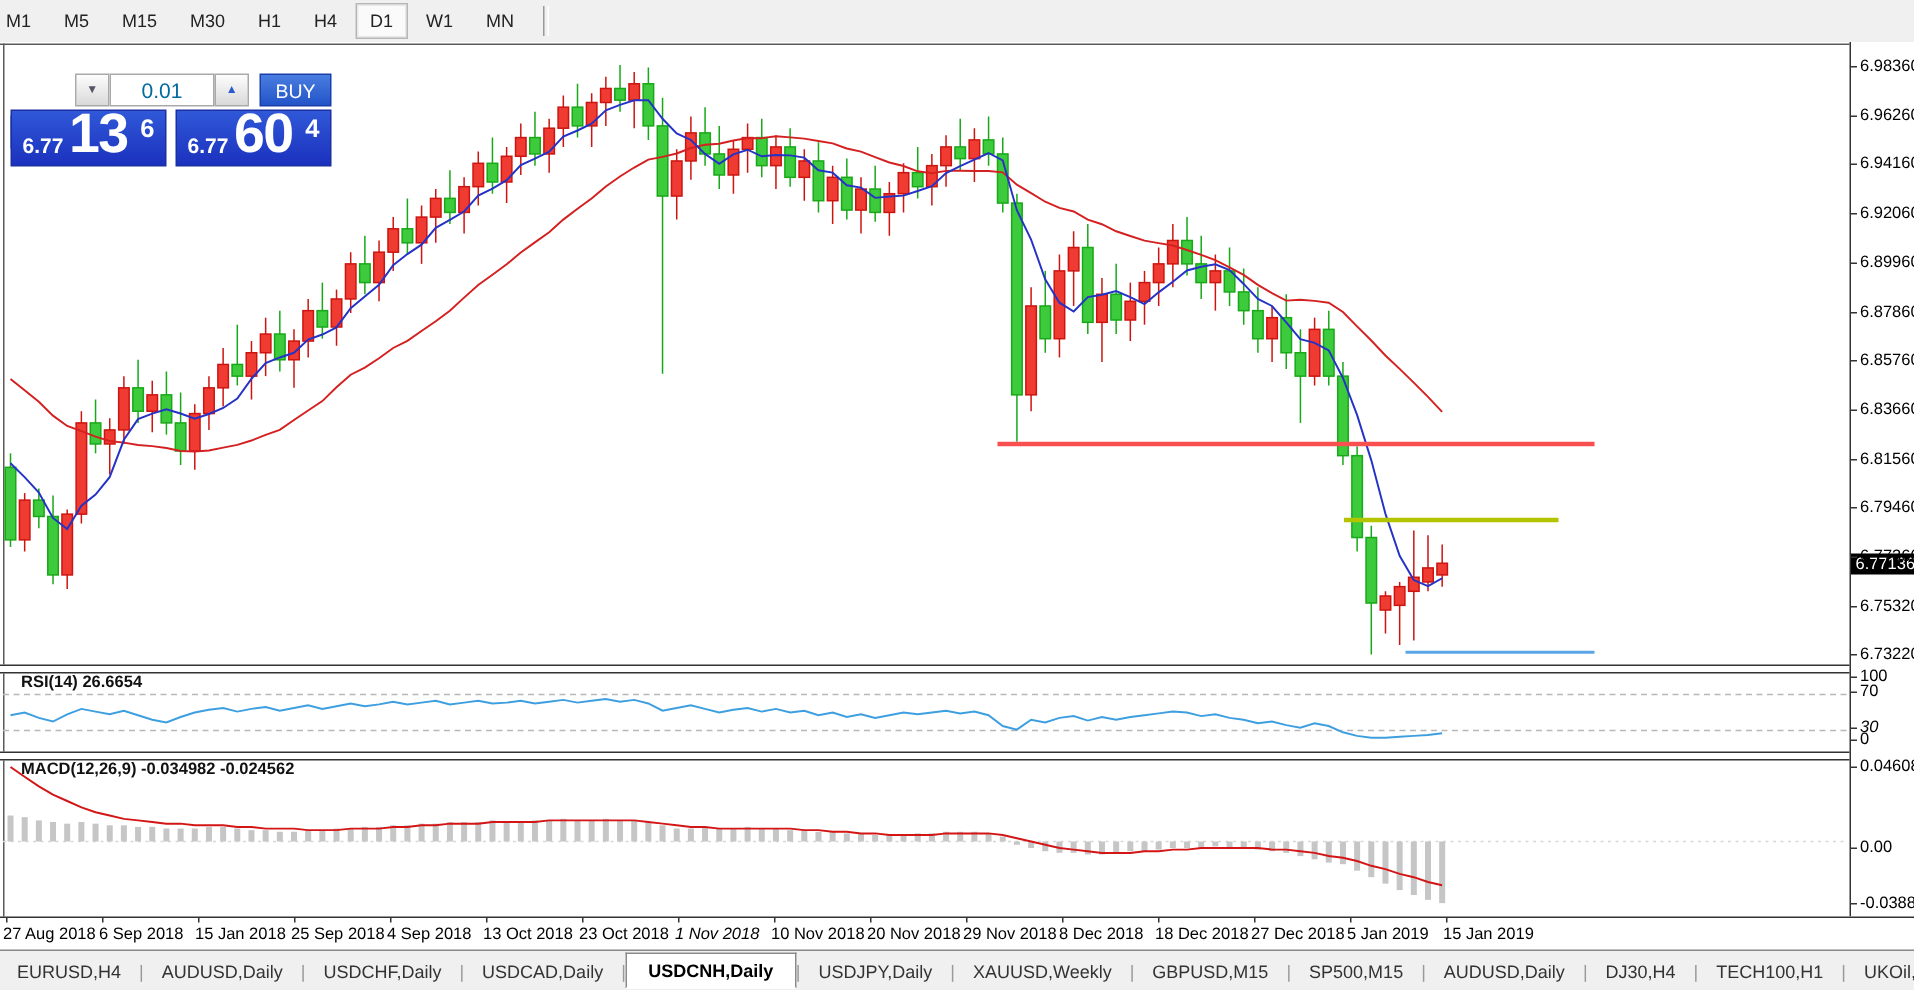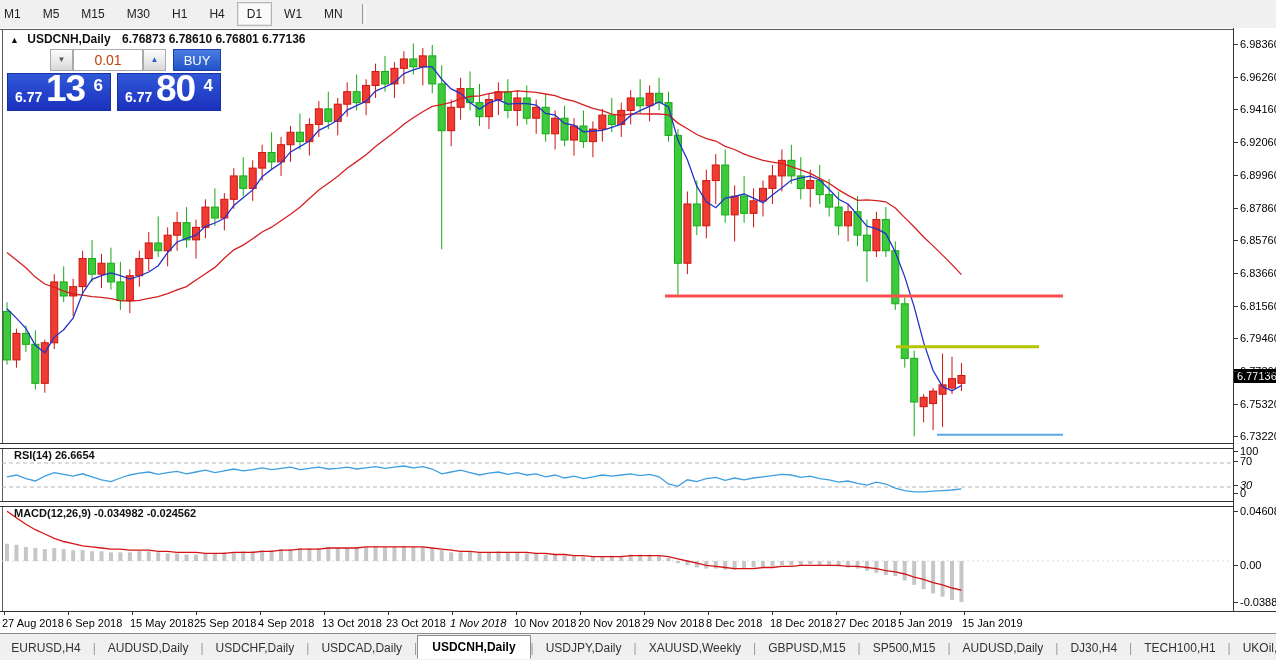--- a/index.html
+++ b/index.html
@@ -35,21 +35,21 @@
   .trade-panel{position:absolute;left:7px;top:21px;width:214px;height:62px;}
   .tp-row1{position:absolute;left:0;top:0;width:214px;height:22px;}
   .tp-btn{position:absolute;top:0;height:22px;color:#fff;font-size:13px;text-align:center;line-height:22px;
     background:linear-gradient(#4a7de0,#2254c8);border:1px solid #1a3fa8;box-sizing:border-box;}
   .tp-sell-btn{left:0;width:41px;margin-top:28px;}
   .tp-buy-btn{left:166px;width:48px;}
   .tp-spin{position:absolute;top:0;width:23px;height:22px;background:linear-gradient(#fdfdfd,#d9d9d9);
     border:1px solid #a9a9a9;box-sizing:border-box;color:#556;font-size:8px;text-align:center;line-height:20px;}
   .tp-spin.dn{left:43px;} .tp-spin.up{left:136px;color:#2a5ad0;}
   .tp-lot{position:absolute;left:66px;top:0;width:70px;height:22px;background:#fff;border:1px solid #a9a9a9;
-    box-sizing:border-box;font-size:14px;color:#c2410c;text-align:center;line-height:20px;}
+    box-sizing:border-box;font-size:14px;color:#0369a1;text-align:center;line-height:20px;}
   .tp-price{position:absolute;top:24px;width:104px;height:38px;color:#fff;
     background:linear-gradient(#3058d8,#1b31bd);border:1px solid #1a2fa0;box-sizing:border-box;}
   .tp-price.sell{left:0;} .tp-price.buy{left:110px;}
   .tp-small{position:absolute;left:7px;bottom:5px;font-size:14px;font-weight:bold;}
   .tp-big{position:absolute;left:38px;top:-6px;font-size:37px;font-weight:bold;letter-spacing:-1px;}
   .tp-sup{position:absolute;right:7px;top:2px;font-size:17px;font-weight:bold;}
   
   .tabbar{position:absolute;left:0;top:633px;width:1276px;height:27px;background:#f0f0f0;
     border-top:1px solid #8a8a8a;display:flex;align-items:center;font-size:12px;color:#333;justify-content:center;}
   .tab{padding:4px 12px;white-space:nowrap;cursor:default;}
@@ -397,42 +397,37 @@
       <rect x="902.7499999999999" y="56" width="4" height="19.458" fill="#c6c6c6"></rect>
       <rect x="912.1999999999999" y="56" width="4" height="23.781999999999996" fill="#c6c6c6"></rect>
       <rect x="921.65" y="56" width="4" height="28.105999999999995" fill="#c6c6c6"></rect>
       <rect x="931.0999999999999" y="56" width="4" height="32.43000000000001" fill="#c6c6c6"></rect>
       <rect x="940.55" y="56" width="4" height="35.673" fill="#c6c6c6"></rect>
       <rect x="949.9999999999999" y="56" width="4" height="38.916" fill="#c6c6c6"></rect>
       <rect x="959.4499999999999" y="56" width="4" height="41.078" fill="#c6c6c6"></rect>
       <polyline points="7.0,6.3 16.4,12.8 25.9,19.2 35.3,24.7 44.8,29.0 54.3,33.3 63.7,36.5 73.1,38.7 82.6,40.9 92.0,41.9 101.5,43.0 110.9,44.1 120.4,44.1 129.8,45.2 139.3,45.2 148.8,45.2 158.2,46.3 167.6,46.3 177.1,47.4 186.5,47.4 196.0,47.4 205.4,48.4 214.9,48.4 224.3,48.4 233.8,47.4 243.2,47.4 252.7,47.4 262.1,46.3 271.6,46.3 281.0,45.2 290.5,45.2 299.9,44.1 309.4,44.1 318.8,44.1 328.3,43.0 337.8,43.0 347.2,43.0 356.6,43.0 366.1,41.9 375.5,41.9 385.0,41.9 394.4,41.9 403.9,41.9 413.3,41.9 422.8,41.9 432.2,43.0 441.7,44.1 451.1,45.2 460.6,46.3 470.0,46.3 479.5,47.4 488.9,47.4 498.4,47.4 507.8,47.4 517.3,47.4 526.8,47.4 536.2,48.4 545.6,48.4 555.1,49.5 564.5,49.5 574.0,50.6 583.4,50.6 592.9,51.7 602.3,51.7 611.8,51.7 621.3,51.7 630.7,50.6 640.1,50.6 649.6,50.6 659.0,50.6 668.5,51.7 677.9,53.8 687.4,56.0 696.8,58.2 706.3,60.3 715.8,61.4 725.2,62.5 734.6,63.6 744.1,63.6 753.5,63.6 763.0,62.5 772.4,62.5 781.9,61.4 791.3,61.4 800.8,60.3 810.2,60.3 819.7,60.3 829.1,60.3 838.6,60.3 848.0,61.4 857.5,61.4 866.9,62.5 876.4,63.6 885.8,65.7 895.3,66.8 904.7,69.0 914.2,72.2 923.6,74.4 933.1,77.6 942.5,79.8 952.0,83.0 961.4,85.2" fill="none" stroke="#d41515" stroke-width="1.3"></polyline>
     </svg>
 
-  <div class="chart-title">
-    <span class="marker">▲</span>
-    <span>USDCNH,Daily</span>
-    <span style="margin-left:8px;">6.76873 6.78610 6.76801 6.77136</span>
-  </div>
 
   <div class="trade-panel">
     <div class="tp-row1">
       <div class="tp-btn tp-sell-btn">SELL</div>
       <div class="tp-spin dn"><span>▼</span></div>
       <div class="tp-lot">0.01</div>
       <div class="tp-spin up"><span>▲</span></div>
       <div class="tp-btn tp-buy-btn">BUY</div>
     </div>
     <div class="tp-price sell">
       <span class="tp-small">6.77</span>
       <span class="tp-big">13</span>
       <span class="tp-sup">6</span>
     </div>
     <div class="tp-price buy">
       <span class="tp-small">6.77</span>
-      <span class="tp-big">80</span>
+      <span class="tp-big">60</span>
       <span class="tp-sup">4</span>
     </div>
   </div>
 
   <div class="pane-label" id="rsi-label">RSI(14) 26.6654</div>
   <div class="pane-label" id="macd-label">MACD(12,26,9) -0.034982 -0.024562</div>
 
   <div class="right-axis" id="right-axis">
     <div class="price-tag">6.77136</div>
   <div class="axis-label" style="top: 10px;">6.98360</div>
@@ -476,21 +471,21 @@
       <div class="axis-label" style="top: 568px;">-0.038842</div>
       <div class="axis-tick" style="top: 574px;"></div>
     </div>
 
   <div class="date-axis" id="date-axis">
       <div class="date-tick" style="left: 4px;"></div>
       <div class="date-label" style="left: 2px;">27 Aug 2018</div>
       <div class="date-tick" style="left: 68px;"></div>
       <div class="date-label" style="left: 66px;">6 Sep 2018</div>
       <div class="date-tick" style="left: 132px;"></div>
-      <div class="date-label" style="left: 130px;">15 May 2018</div>
+      <div class="date-label" style="left: 130px;">15 Jan 2018</div>
       <div class="date-tick" style="left: 196px;"></div>
       <div class="date-label" style="left: 194px;">25 Sep 2018</div>
       <div class="date-tick" style="left: 260px;"></div>
       <div class="date-label" style="left: 258px;">4 Sep 2018</div>
       <div class="date-tick" style="left: 324px;"></div>
       <div class="date-label" style="left: 322px;">13 Oct 2018</div>
       <div class="date-tick" style="left: 388px;"></div>
       <div class="date-label" style="left: 386px;">23 Oct 2018</div>
       <div class="date-tick" style="left: 452px;"></div>
       <div class="date-label" style="left: 450px; font-style: italic;">1 Nov 2018</div>

